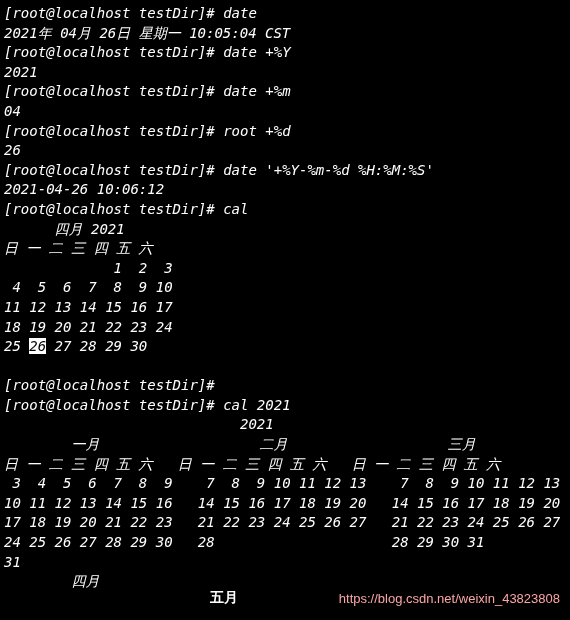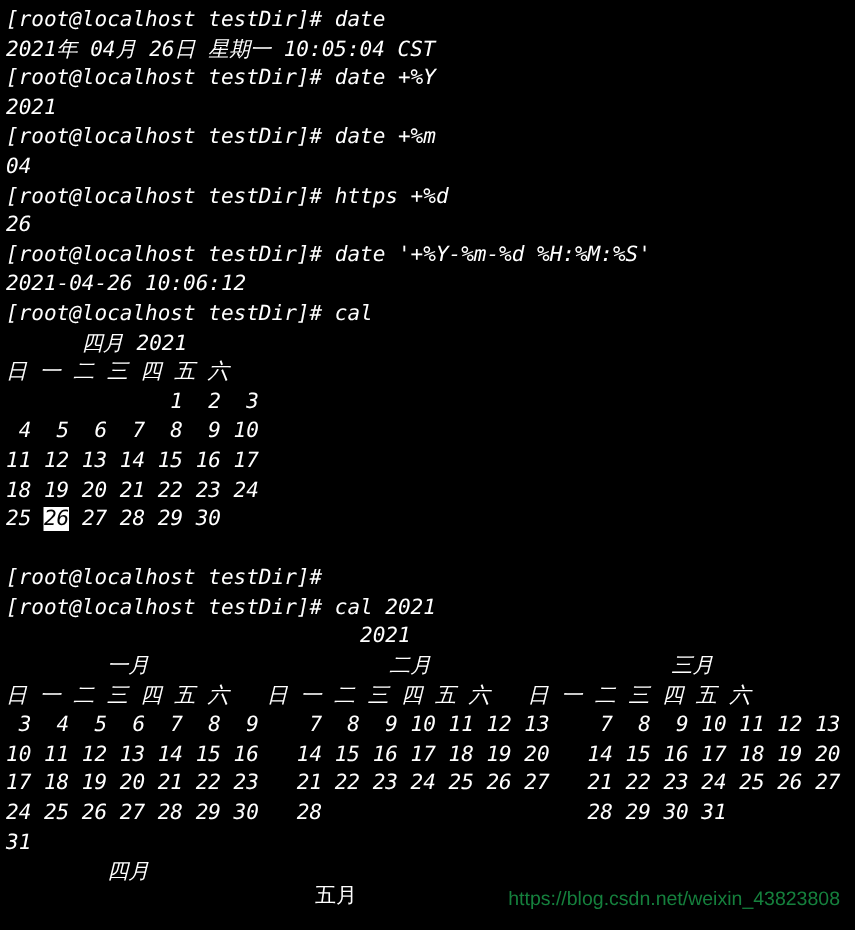--- a/index.html
+++ b/index.html
@@ -17,43 +17,44 @@
     }
     .line { white-space: pre; font-style: italic; }
     .highlighted {
       background: #fff;
       color: #000;
     }
     .watermark {
       position: absolute;
       bottom: 12px;
       right: 10px;
-      color: #15803d;
+      color: #fca5a5;
       font-size: 13px;
       font-family: sans-serif;
     }
     .watermark-overlap {
       position: absolute;
       bottom: 12px;
       left: 210px;
       color: #fff;
       font-size: 14px;
+      font-weight: bold;
     }
   </style>
 </head>
 <body>
 
 <div class="terminal">
   <div class="line"><span>[root@localhost testDir]#</span> <span>date</span></div>
   <div class="line">2021年 04月 26日 星期一 10:05:04 CST</div>
   <div class="line"><span>[root@localhost testDir]#</span> <span>date +%Y</span></div>
   <div class="line">2021</div>
   <div class="line"><span>[root@localhost testDir]#</span> <span>date +%m</span></div>
   <div class="line">04</div>
-  <div class="line"><span>[root@localhost testDir]#</span> <span>https +%d</span></div>
+  <div class="line"><span>[root@localhost testDir]#</span> <span>root +%d</span></div>
   <div class="line">26</div>
   <div class="line"><span>[root@localhost testDir]#</span> <span>date '+%Y-%m-%d %H:%M:%S'</span></div>
   <div class="line">2021-04-26 10:06:12</div>
   <div class="line"><span>[root@localhost testDir]#</span> <span>cal</span></div>
   <div class="line">      四月 2021</div>
   <div class="line">日 一 二 三 四 五 六</div>
   <div class="line">             1  2  3</div>
   <div class="line"> 4  5  6  7  8  9 10</div>
   <div class="line">11 12 13 14 15 16 17</div>
   <div class="line">18 19 20 21 22 23 24</div>

